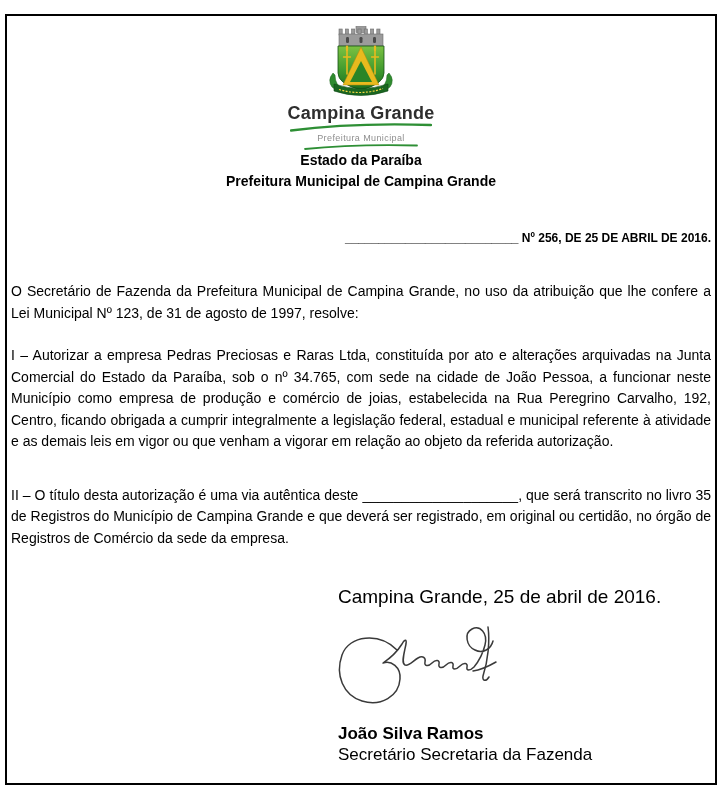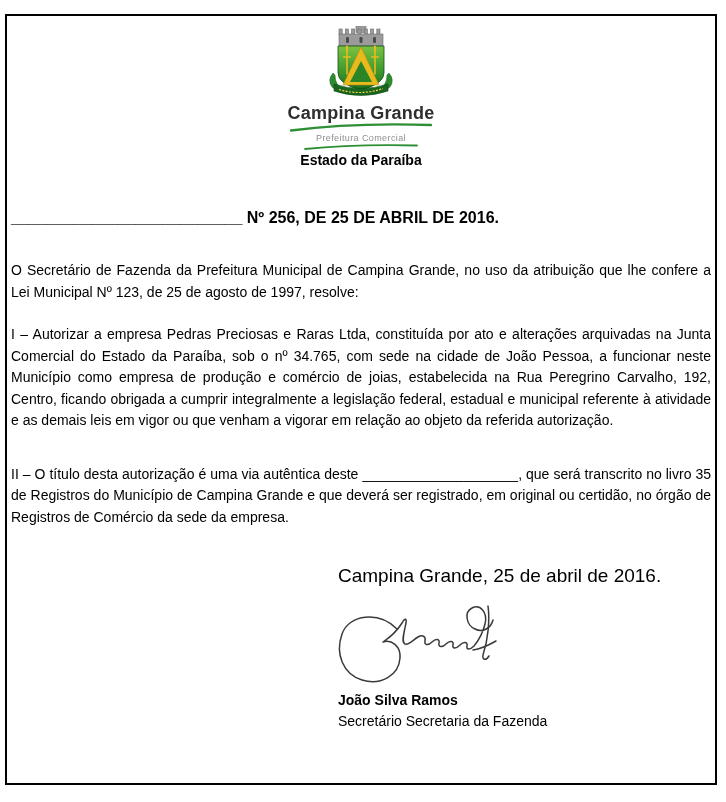--- a/index.html
+++ b/index.html
@@ -27,33 +27,33 @@
   .logo-subtitle {
     font-size: 9px; color: var(--logo-subtitle-gray, #8f8f8f);
     line-height: 11px; margin-top: 1px; letter-spacing: 0.4px;
   }
 
   .org-header {
     text-align: center; font-weight: bold; font-size: 14px;
     line-height: 21px; margin-top: 0;
   }
   .doc-number {
-    text-align: left; font-weight: bold; font-size: 16px;
+    text-align: right; font-weight: bold; font-size: 12px;
     line-height: 21px; margin-top: 36px;
   }
   .para {
     font-size: 14px; line-height: 21.5px; text-align: justify;
   }
   .para-intro  { margin-top: 32px; }
   .para-item1  { margin-top: 21px; }
   .para-item2  { margin-top: 32px; }
 
   .closing-date { font-size: 19px; line-height: 21px; margin-top: 37px; padding-left: 327px; }
   .signature { display: block; margin-left: 322px; margin-top: 12px; }
-  .signer { padding-left: 327px; font-size: 14px; line-height: 21px; margin-top: 2px; }
+  .signer { padding-left: 327px; font-size: 17px; line-height: 21px; margin-top: 14px; }
   .signer-name { font-weight: bold; }
 </style>
 </head>
 <body>
 
 <div class="page">
   <div class="content">
 
     <div class="logo">
       <svg class="crest" width="80" height="74" viewBox="0 0 80 74" aria-hidden="true">
@@ -107,36 +107,37 @@
 
         <g>
           <path d="M13 58 Q40 67 67 58 L67 65 Q40 74 13 65 Z" style="fill:var(--banner-green,#1a6620);stroke:#0e4a14" stroke-width="0.6"></path>
           <path d="M18 63.5 Q40 70 62 62.5" fill="none" style="stroke:var(--banner-text-yellow,#f5d742)" stroke-width="1.2" stroke-dasharray="2 1.4"></path>
         </g>
       </svg>
       <div class="logo-name">Campina Grande</div>
       <svg class="swoosh" width="142" height="9" viewBox="0 0 142 9" aria-hidden="true">
         <path d="M1 7.5 Q62 -0.5 141 2" fill="none" stroke-linecap="round" style="stroke:var(--swoosh-green,#2e8f35)" stroke-width="2.4"></path>
       </svg>
-      <div class="logo-subtitle">Prefeitura Comercial</div>
+      <div class="logo-subtitle">Prefeitura Municipal</div>
       <svg class="swoosh" width="114" height="6" viewBox="0 0 114 6" aria-hidden="true">
         <path d="M1 5 Q50 0 113 1.5" fill="none" stroke-linecap="round" style="stroke:var(--swoosh-green,#2e8f35)" stroke-width="1.8"></path>
       </svg>
     </div>
 
     <div class="org-header">
       <div>Estado da Paraíba</div>
+      <div>Prefeitura Municipal de Campina Grande</div>
     </div>
 
     <div class="doc-number">
       <span>__________________________</span>
       <span>Nº 256, DE 25 DE ABRIL DE 2016.</span>
     </div>
 
-    <p class="para para-intro">O Secretário de Fazenda da Prefeitura Municipal de Campina Grande, no uso da atribuição que lhe confere a Lei Municipal Nº 123, de 25 de agosto de 1997, resolve:</p>
+    <p class="para para-intro">O Secretário de Fazenda da Prefeitura Municipal de Campina Grande, no uso da atribuição que lhe confere a Lei Municipal Nº 123, de 31 de agosto de 1997, resolve:</p>
     <p class="para para-item1">I – Autorizar a empresa Pedras Preciosas e Raras Ltda, constituída por ato e alterações arquivadas na Junta Comercial do Estado da Paraíba, sob o nº 34.765, com sede na cidade de João Pessoa, a funcionar neste Município como empresa de produção e comércio de joias, estabelecida na Rua Peregrino Carvalho, 192, Centro, ficando obrigada a cumprir integralmente a legislação federal, estadual e municipal referente à atividade e as demais leis em vigor ou que venham a vigorar em relação ao objeto da referida autorização.</p>
     <p class="para para-item2">II – O título desta autorização é uma via autêntica deste ____________________, que será transcrito no livro 35 de Registros do Município de Campina Grande e que deverá ser registrado, em original ou certidão, no órgão de Registros de Comércio da sede da empresa.</p>
 
     <div class="closing-date">Campina Grande, 25 de abril de 2016.</div>
 
     <svg class="signature" width="175" height="90" viewBox="0 0 175 90" aria-hidden="true">
       <g fill="none" style="stroke:var(--signature-ink,#3a3a3a)" stroke-width="1.5" stroke-linecap="round" stroke-linejoin="round">
         <path d="M64 31 C46 13, 16 16, 9 36 C2 56, 10 76, 29 82 C48 88, 66 77, 67 60
                  C68 48, 58 41, 50 44 C56 40, 64 33, 69 25 C71 21, 74 19, 73 25
                  C71 35, 68 44, 72 46 C75 48, 80 42, 85 39 C90 36, 93 39, 92 43

